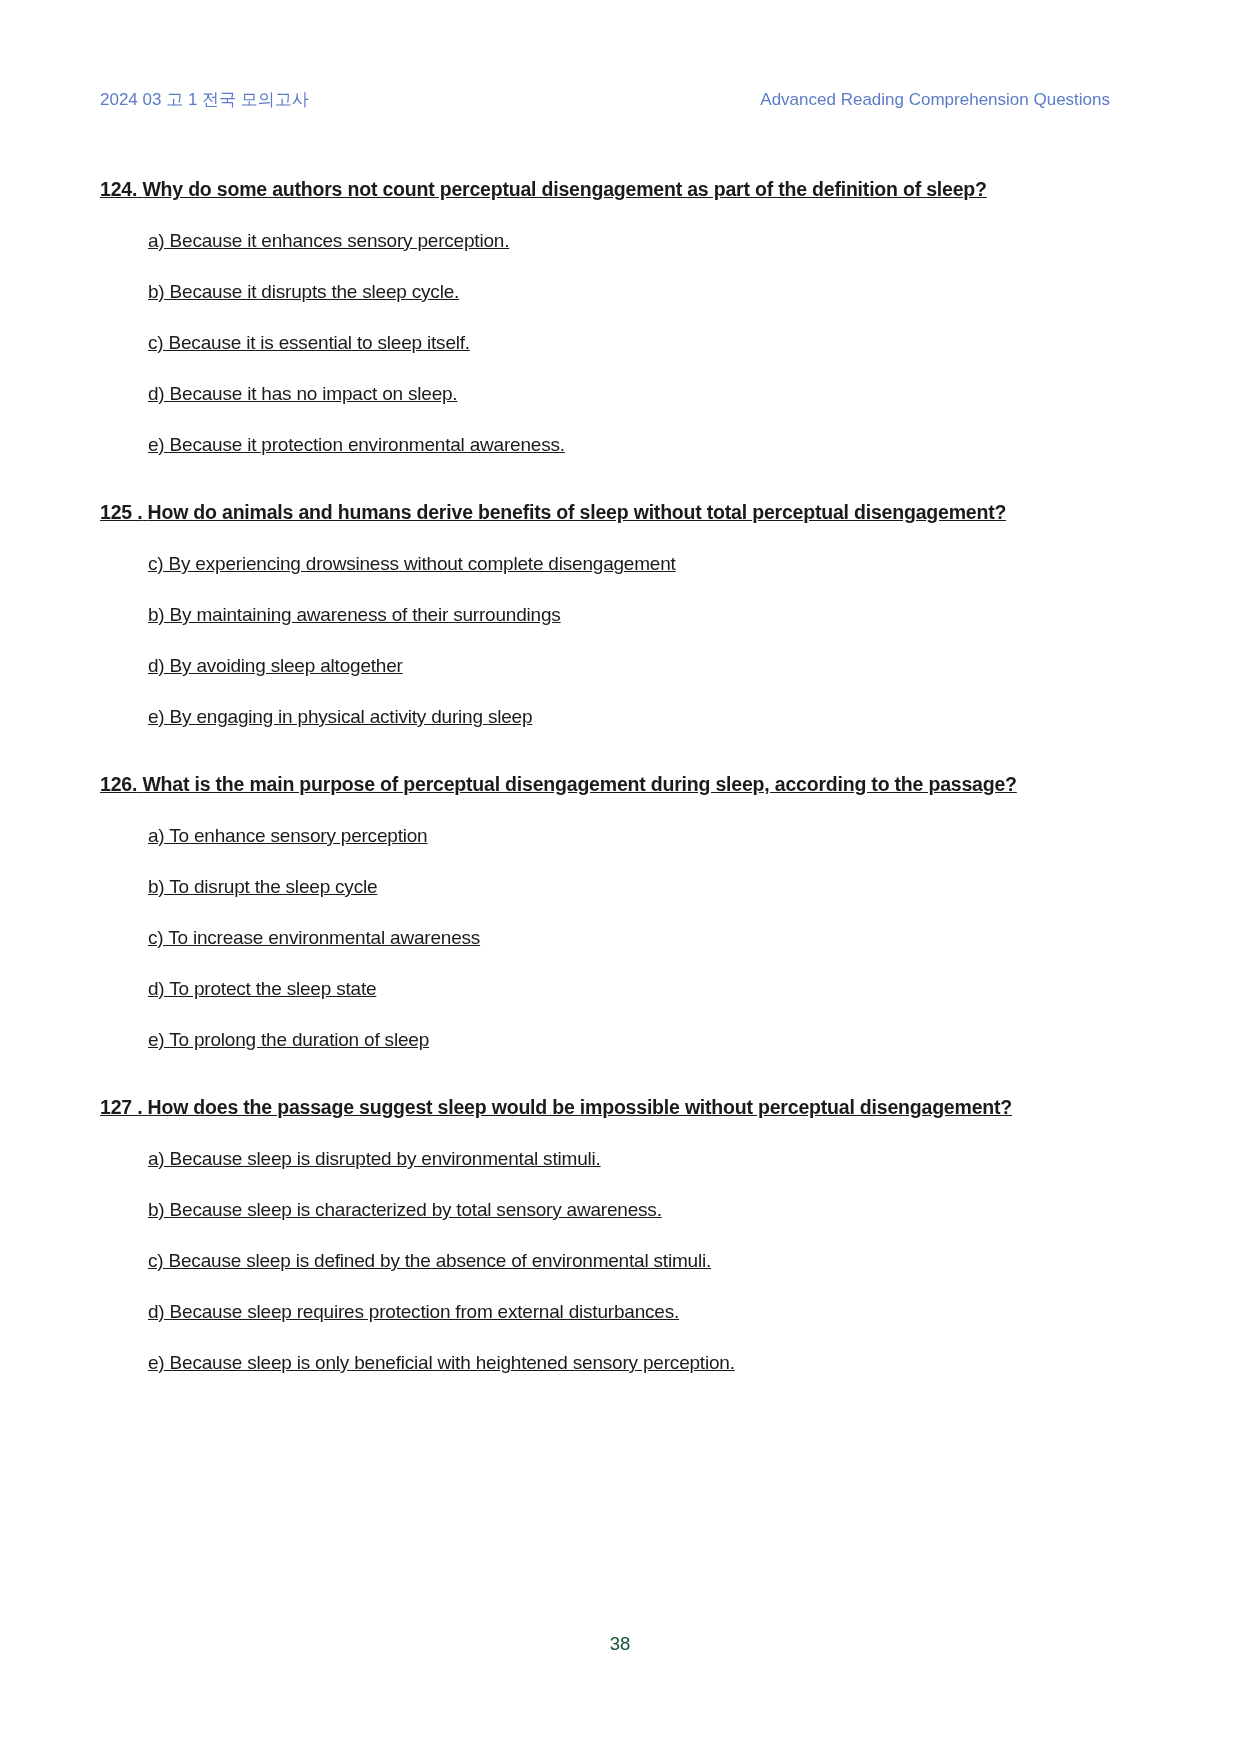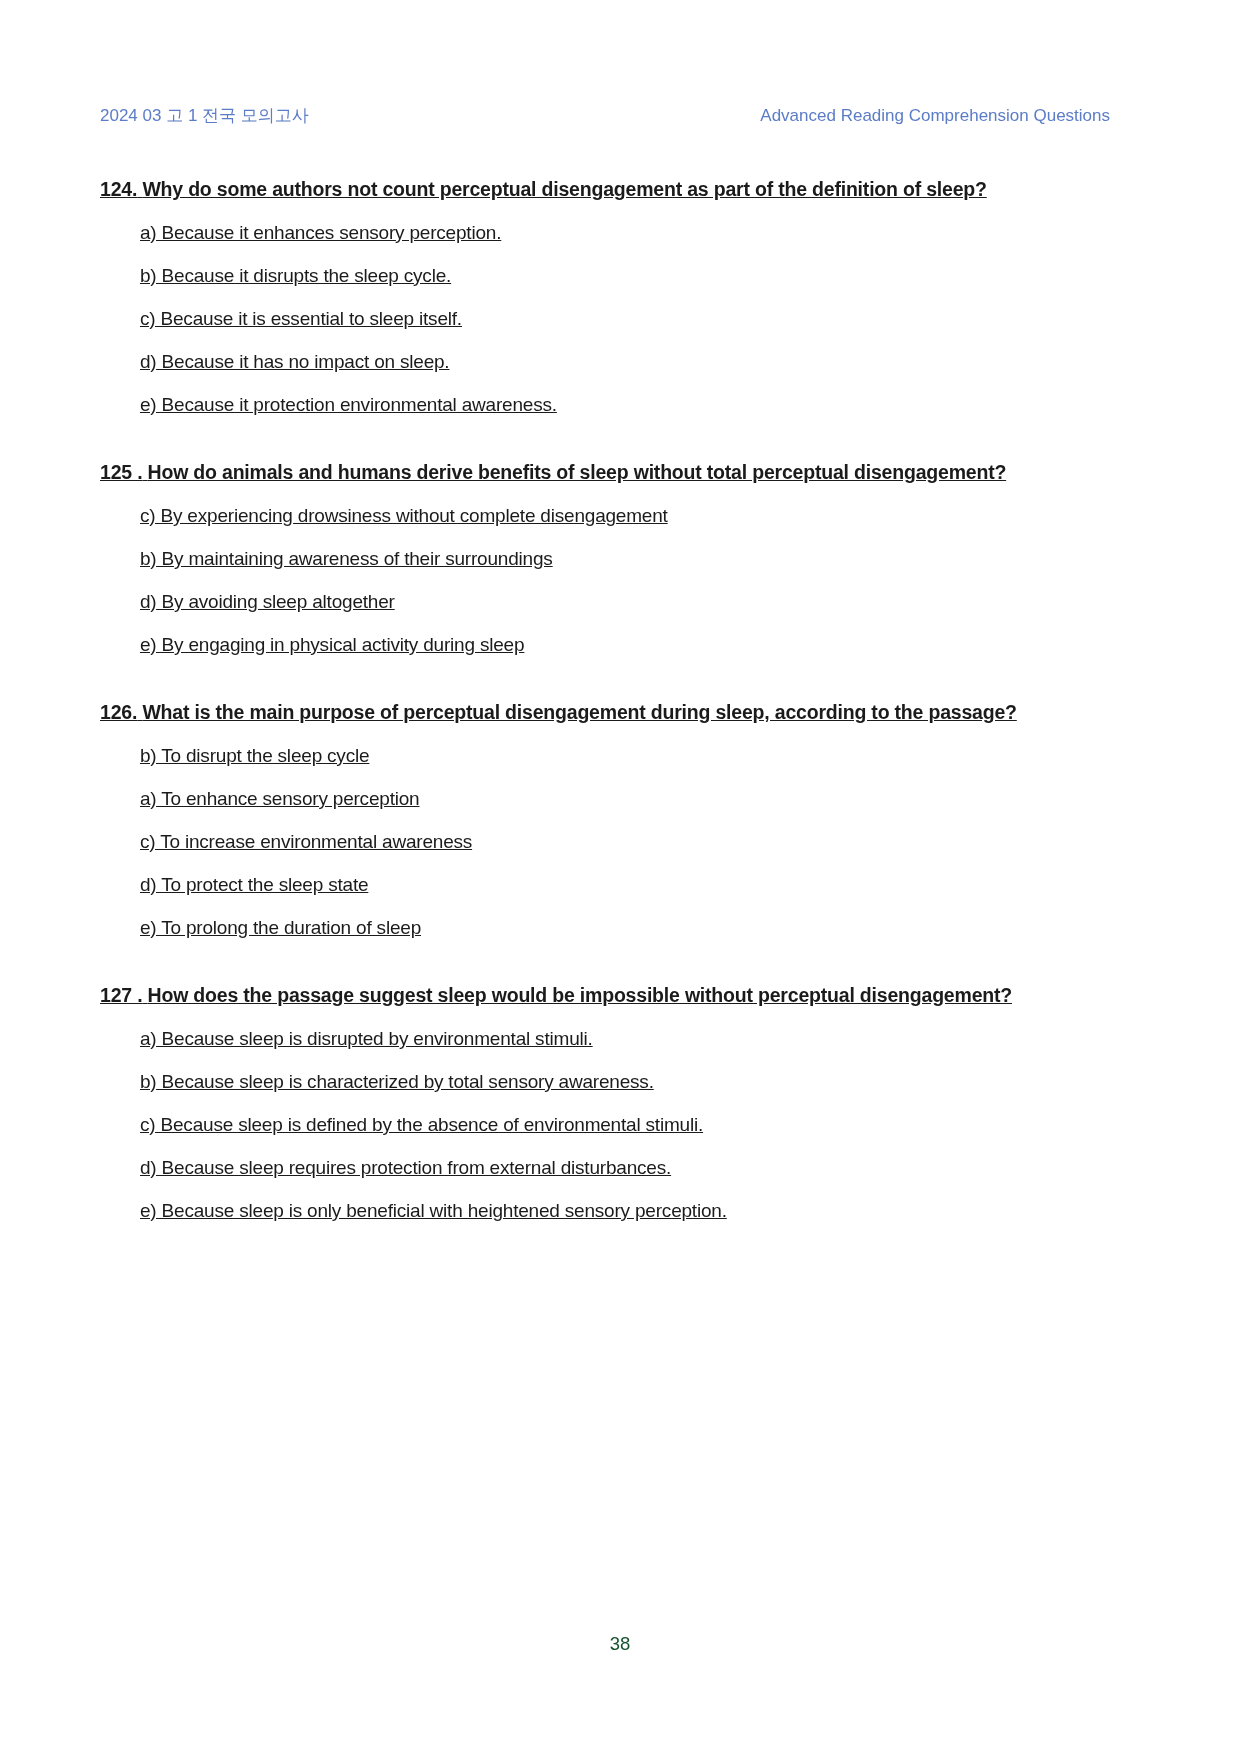--- a/index.html
+++ b/index.html
@@ -23,21 +23,20 @@
     width: 1010px;
     display: flex;
     justify-content: space-between;
     align-items: baseline;
     font-size: 17px;
     line-height: 24px;
     color: #5b7cc6;
   }
   .header .h-left, .header .h-right {
     white-space: nowrap;
-    margin-top: 16px;
   }
   .main {
     position: absolute;
     top: 172px;
     left: 100px;
     width: 1028px;
     text-decoration: underline;
   }
   .question {
     margin: 0 0 33px 0;
@@ -51,21 +50,21 @@
     line-height: 35px;
     text-align: justify;
     letter-spacing: -0.2px;
   }
   .q-options {
     margin: 0;
     padding: 0;
     list-style: none;
   }
   .q-option {
-    margin: 8px;
+    margin: 16px;
     padding-left: 32px;
     font-size: 19px;
     line-height: 35px;
     letter-spacing: -0.2px;
     white-space: nowrap;
   }
   .footer {
     position: absolute;
     left: 0;
     width: 100%;
@@ -105,22 +104,22 @@
         <li class="q-option">c) By experiencing drowsiness without complete disengagement</li>
         <li class="q-option">b) By maintaining awareness of their surroundings</li>
         <li class="q-option">d) By avoiding sleep altogether</li>
         <li class="q-option">e) By engaging in physical activity during sleep</li>
       </ul>
     </div>
 
     <div class="question">
       <p class="q-head"><span>126.</span> <span>What is the main purpose of perceptual disengagement during sleep, according to the passage?</span></p>
       <ul class="q-options">
+        <li class="q-option">a) To enhance sensory perception</li>
         <li class="q-option">b) To disrupt the sleep cycle</li>
-        <li class="q-option">a) To enhance sensory perception</li>
         <li class="q-option">c) To increase environmental awareness</li>
         <li class="q-option">d) To protect the sleep state</li>
         <li class="q-option">e) To prolong the duration of sleep</li>
       </ul>
     </div>
 
     <div class="question">
       <p class="q-head"><span>127 .</span> <span>How does the passage suggest sleep would be impossible without perceptual disengagement?</span></p>
       <ul class="q-options">
         <li class="q-option">a) Because sleep is disrupted by environmental stimuli.</li>

